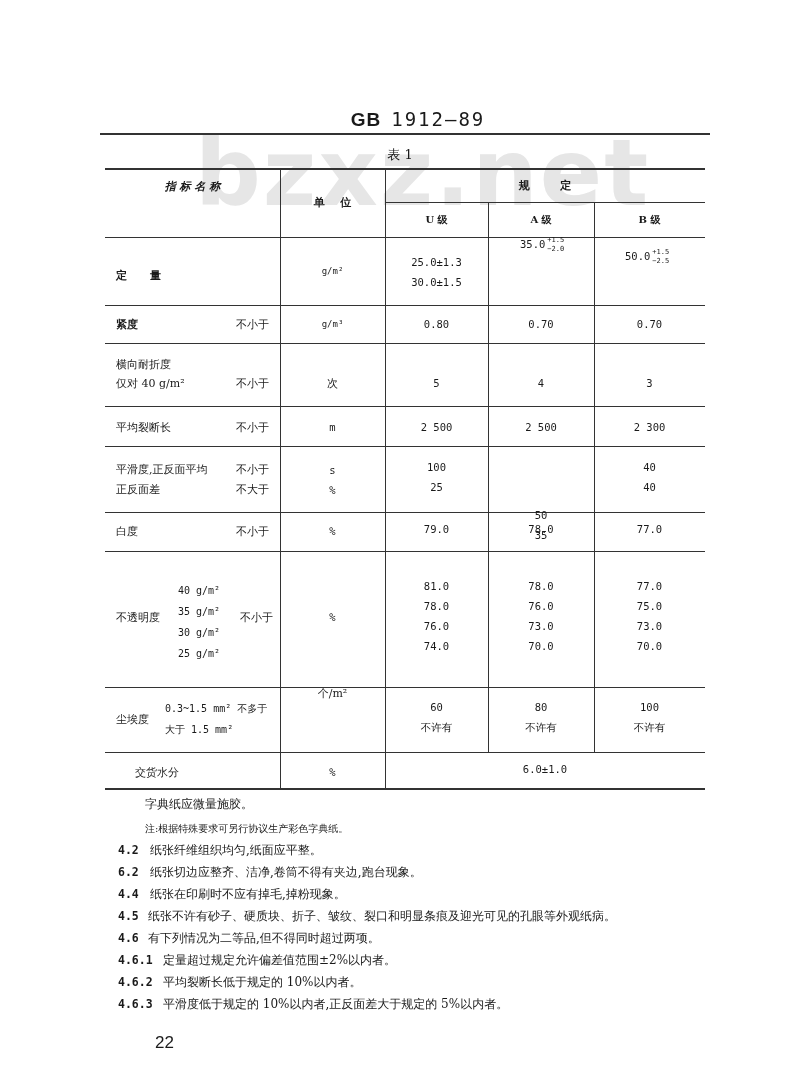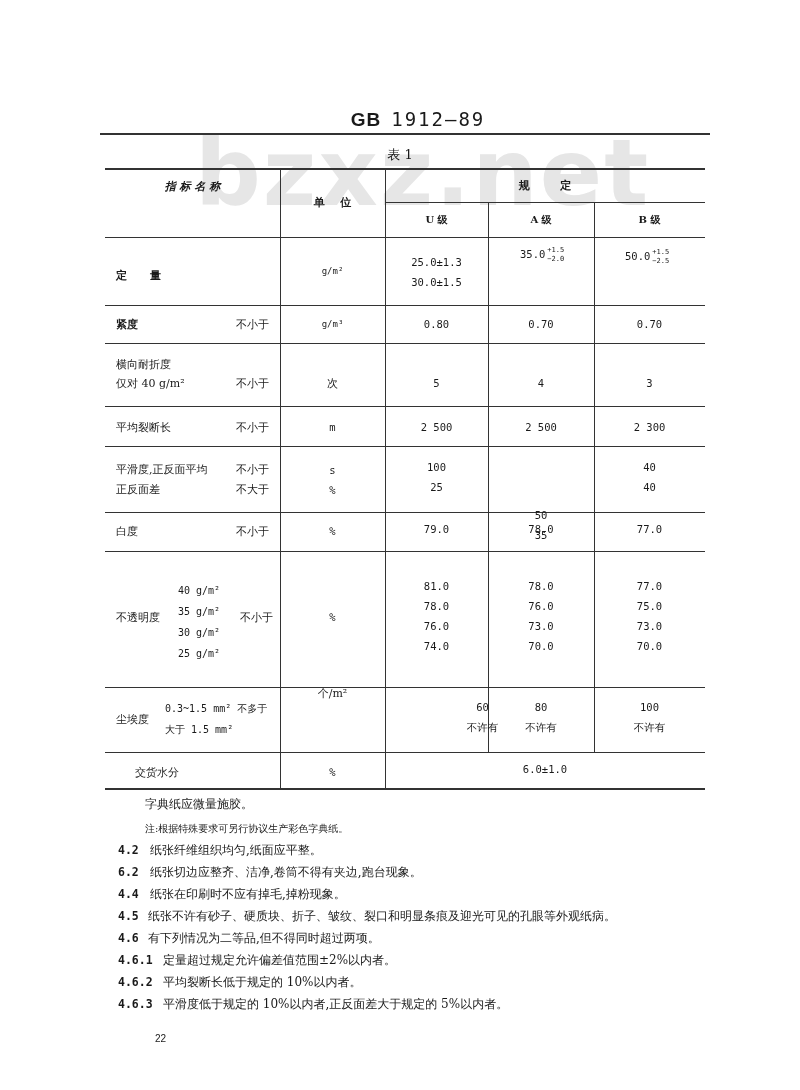--- a/index.html
+++ b/index.html
@@ -29,21 +29,21 @@
     font-size: 13px; z-index: 1;
   }
   .cell { position: absolute; font-size: 11px; z-index: 1; line-height: 19px; }
   .center { text-align: center; }
   .bold { font-weight: bold; }
   .mono { font-family: "DejaVu Sans Mono", "Liberation Mono", monospace; font-size: 10.5px; }
   .tol { display: inline-block; vertical-align: middle; font-size: 7px; line-height: 9px; text-align: left; margin-left: 2px; }
   .para { position: absolute; font-size: 12px; z-index: 1; white-space: nowrap; }
   .para .no { display: inline-block; font-family: "DejaVu Sans Mono", monospace; font-weight: bold; font-size: 11.5px; }
   .note { font-size: 10px; }
-  .pageno { position: absolute; left: 155px; top: 1033px; font-size: 10px; font-family: "Liberation Sans", sans-serif; }
+  .pageno { position: absolute; left: 155px; top: 1033px; font-size: 17px; font-family: "Liberation Sans", sans-serif; }
 </style>
 </head>
 <body>
 
 <div class="watermark">bzxz.net</div>
 
 <div class="header">
   <span class="gb">GB</span><span class="num">1912—89</span>
 </div>
 
@@ -73,21 +73,21 @@
 <div class="cell center bold" style="left:280px;width:105px;top:193px;white-space:pre;">单    位</div>
 <div class="cell center bold" style="left:385px;width:320px;top:176px;white-space:pre;">规        定</div>
 <div class="cell center bold" style="left:385px;width:103px;top:210px;font-size:10px;">U 级</div>
 <div class="cell center bold" style="left:488px;width:106px;top:210px;font-size:10px;">A 级</div>
 <div class="cell center bold" style="left:594px;width:111px;top:210px;font-size:10px;">B 级</div>
 
 <div class="cell bold" style="left:116px;top:266px;white-space:pre;">定      量</div>
 <div class="cell center mono" style="left:280px;width:105px;top:262px;font-size:9px;">g/m²</div>
 <div class="cell center mono" style="left:385px;width:103px;top:252px;white-space:pre;line-height:20px;">25.0±1.3
 30.0±1.5</div>
-<div class="cell mono" style="left:520px;top:245px;">
+<div class="cell mono" style="left:520px;top:235px;">
   <span>35.0</span><span class="tol"><span>+1.5</span><br><span>−2.0</span></span>
 </div>
 <div class="cell mono" style="left:625px;top:247px;">
   <span>50.0</span><span class="tol"><span>+1.5</span><br><span>−2.5</span></span>
 </div>
 
 <div class="cell bold" style="left:116px;top:315px;">紧度</div>
 <div class="cell" style="left:236px;top:315px;">不小于</div>
 <div class="cell center mono" style="left:280px;width:105px;top:315px;font-size:9px;">g/m³</div>
 <div class="cell center mono" style="left:385px;width:103px;top:315px;">0.80</div>
@@ -146,21 +146,21 @@
 70.0</div>
 <div class="cell center mono" style="left:594px;width:111px;top:576px;white-space:pre;line-height:20px;">77.0
 75.0
 73.0
 70.0</div>
 
 <div class="cell" style="left:116px;top:710px;">尘埃度</div>
 <div class="cell mono" style="left:165px;top:698px;white-space:pre;line-height:21px;font-size:10px;">0.3~1.5 mm² 不多于
 大于 1.5 mm²</div>
 <div class="cell center" style="left:280px;width:105px;top:684px;">个/m²</div>
-<div class="cell center mono" style="left:385px;width:103px;top:697px;white-space:pre;line-height:20px;padding-left:46px;">60
+<div class="cell center mono" style="left:385px;width:103px;top:697px;white-space:pre;line-height:20px;">60
 不许有</div>
 <div class="cell center mono" style="left:488px;width:106px;top:697px;white-space:pre;line-height:20px;">80
 不许有</div>
 <div class="cell center mono" style="left:594px;width:111px;top:697px;white-space:pre;line-height:20px;">100
 不许有</div>
 
 <div class="cell" style="left:135px;top:763px;">交货水分</div>
 <div class="cell center mono" style="left:280px;width:105px;top:763px;">%</div>
 <div class="cell center mono" style="left:385px;width:320px;top:760px;">6.0±1.0</div>
 

